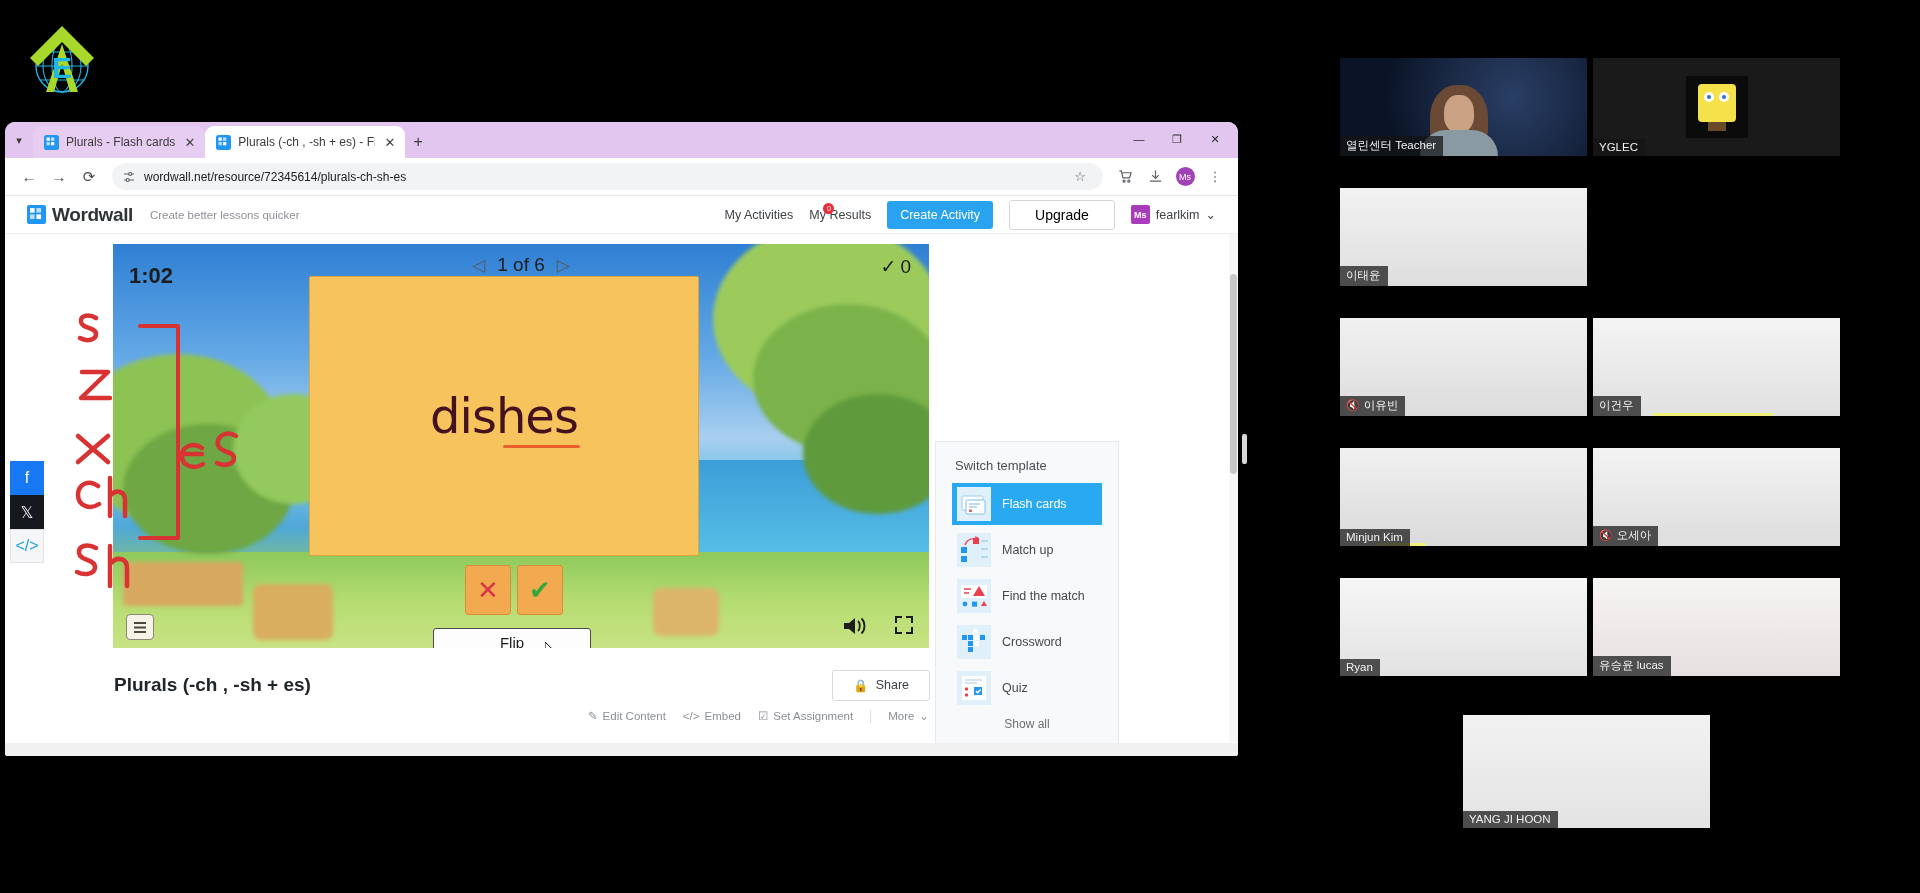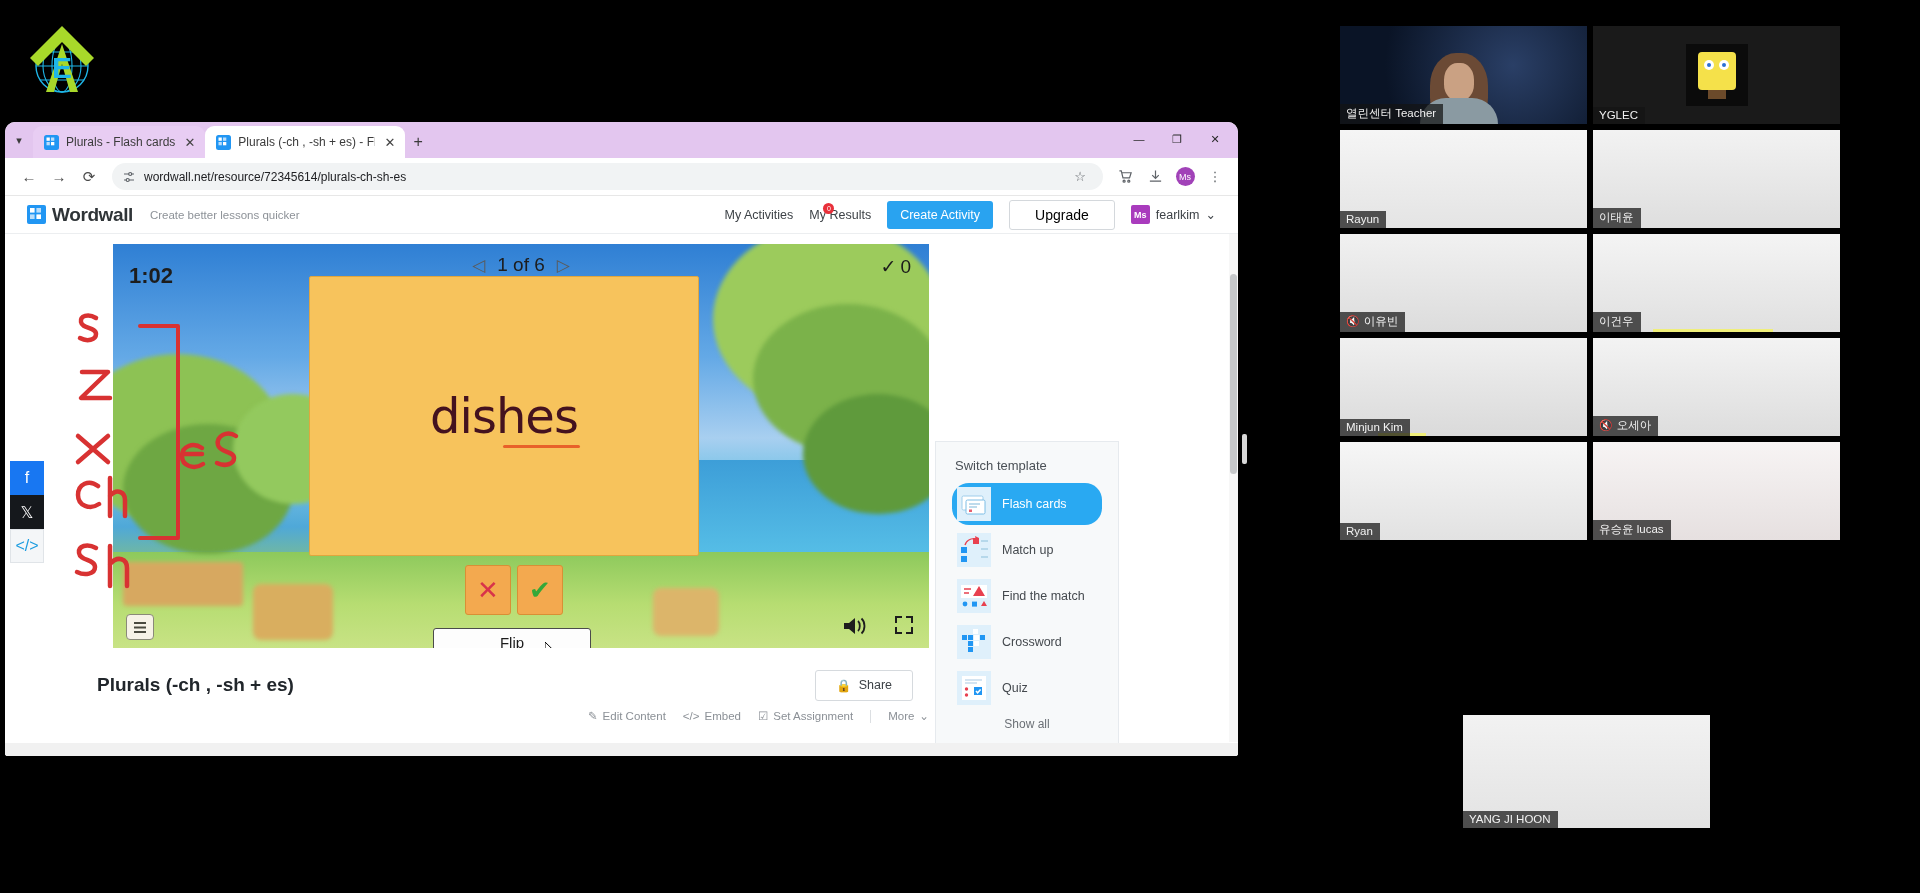--- a/index.html
+++ b/index.html
@@ -179,21 +179,21 @@
   #btnSound { position: absolute; right: 60px; top: 370px; font-size: 24px; color: #1d1d1d; }
   #btnFull  { position: absolute; right: 14px; top: 370px; font-size: 21px; color: #1d1d1d; }
   #cursor { position: absolute; left: 432px; top: 398px; width: 11px; height: 16px; }
 
   
   #annot { position: absolute; left: 45px; top: 100px; width: 250px; height: 340px;
     pointer-events: none; }
 
   
   #titlerow {
-    position: absolute; left: 92px; top: 465px; width: 816px; height: 48px;
+    position: absolute; left: 109px; top: 465px; width: 816px; height: 48px;
     display: flex; align-items: center;
   }
   #acttitle { font-size: 19px; font-weight: bold; color: #21262b; }
   #btnShare {
     margin-left: auto; border: 1px solid #d6dade; background: #fff;
     border-radius: 3px; padding: 7px 20px; font-size: 12.5px; color: #3d4247;
     display: flex; align-items: center; gap: 7px; font-family: inherit;
   }
   #actionbar {
     position: absolute; left: 108px; top: 513px; width: 816px;
@@ -204,21 +204,21 @@
   .abar-div { width: 1px; height: 13px; background: #dcdfe2; }
 
   
   #panel {
     position: absolute; left: 930px; top: 245px; width: 184px; height: 325px;
     background: #f7f9fa; border: 1px solid #e6eaee;
   }
   #paneltitle { font-size: 13px; color: #4a5056; padding: 16px 0 10px 19px; }
   .tmpl {
     display: flex; align-items: center; gap: 11px; height: 42px;
-    margin: 0 19px 4px 19px; padding-left: 2px; border-radius: 17px;
+    margin: 0 19px 4px 19px; padding-left: 2px;
   }
   .tmpl.sel { background: #29a9f2; margin: 0 16px 4px 16px; padding-left: 5px; }
   .tmpl.sel .tlabel { color: #fff; }
   .tthumb { width: 34px; height: 34px; background: #dff0fb; flex: 0 0 34px; }
   .tthumb svg { display: block; }
   .tlabel { font-size: 12.5px; color: #44494e; }
   #showall { text-align: center; font-size: 12px; color: #6b7076; margin-top: 8px; }
 
   
   #pscroll { position: absolute; right: 1px; top: 40px; width: 7px; height: 200px;
@@ -227,21 +227,21 @@
     bottom: 14px; background: #f7f7f7; }
   #hscroll { position: absolute; left: 0; right: 0; bottom: 0; height: 13px;
     background: #f1f1f1; }
 
   
   #splitter { position: absolute; left: 1242px; top: 434px; width: 5px;
     height: 30px; background: #d8d8d8; border-radius: 2px; }
 
   
   #vgrid { position: absolute; left: 1340px; top: 26px; width: 500px; }
-  .vrow { display: flex; gap: 6px; margin-bottom: 6px; }
+  .vrow { display: flex; gap: 6px; margin-bottom: 6px; margin-top: 32px; }
   .vtile { position: relative; width: 247px; height: 98px; background: #111;
     overflow: hidden; }
   .vtile.teacher { height: 98px; }
   .vname {
     position: absolute; left: 0; bottom: 0; background: rgba(20,20,20,.72);
     color: #f2f2f2; font-size: 11.5px; padding: 2px 7px 3px 6px;
     display: flex; align-items: center; gap: 4px; max-width: 96%;
     white-space: nowrap;
   }
   .mute { color: #e8414f; font-size: 11px; }
@@ -602,24 +602,20 @@
           <div style="position:absolute;left:33px;top:16px;width:10px;height:10px;background:#fff;border-radius:50%;"></div>
           <div style="position:absolute;left:21px;top:19px;width:4px;height:4px;background:#2b6fd4;border-radius:50%;"></div>
           <div style="position:absolute;left:36px;top:19px;width:4px;height:4px;background:#2b6fd4;border-radius:50%;"></div>
           <div style="position:absolute;left:22px;top:46px;width:18px;height:9px;background:#6b4a2a;"></div>
         </div>
         <div class="vname">YGLEC</div>
       </div>
     </div>
 
     <div class="vrow">
-      <div class="vtile" style="background:#ededed;">
-        <div class="roomphoto" style="background:linear-gradient(#f5f5f5,#e4e4e4);"></div>
-        <div class="vname">Rayun</div>
-      </div>
       <div class="vtile" style="background:#e8e8e8;">
         <div class="roomphoto" style="background:linear-gradient(#f2f2f2,#dedede);"></div>
         <div class="vname">이태윤</div>
       </div>
     </div>
 
     <div class="vrow">
       <div class="vtile" style="background:#e9e9e9;">
         <div class="roomphoto" style="background:linear-gradient(#f1f1f1,#dcdcdc);"></div>
         <div class="vname">

